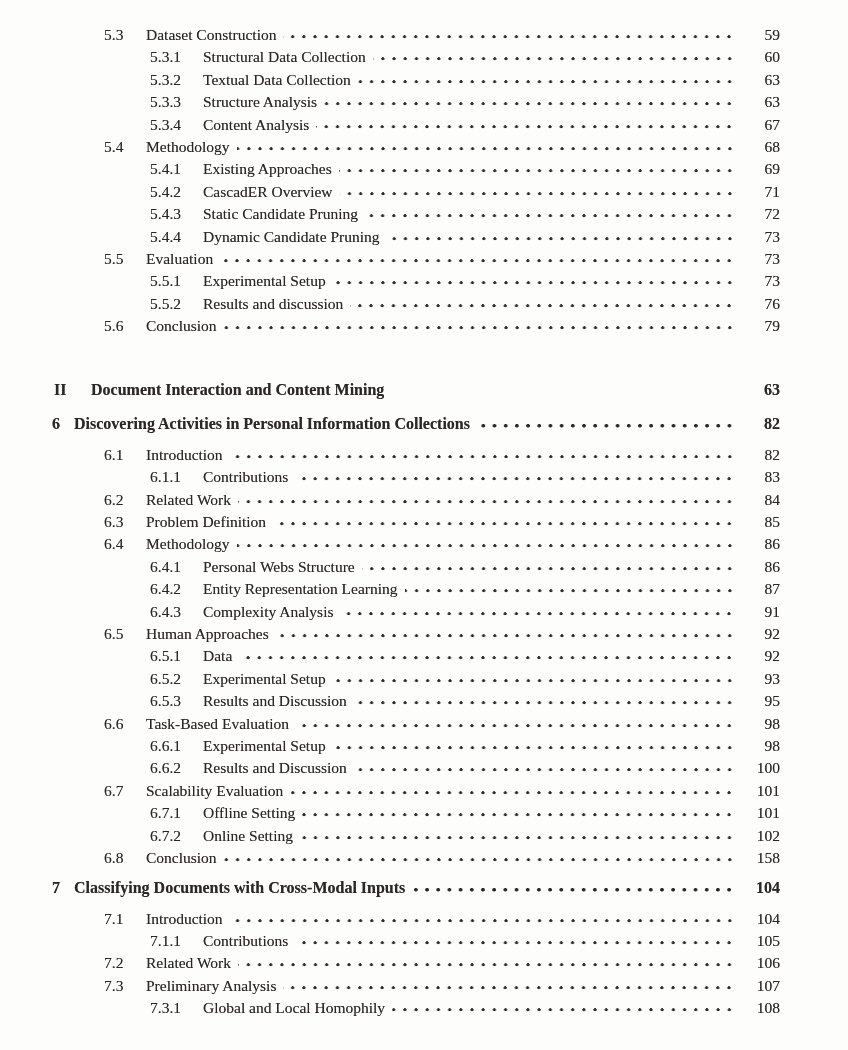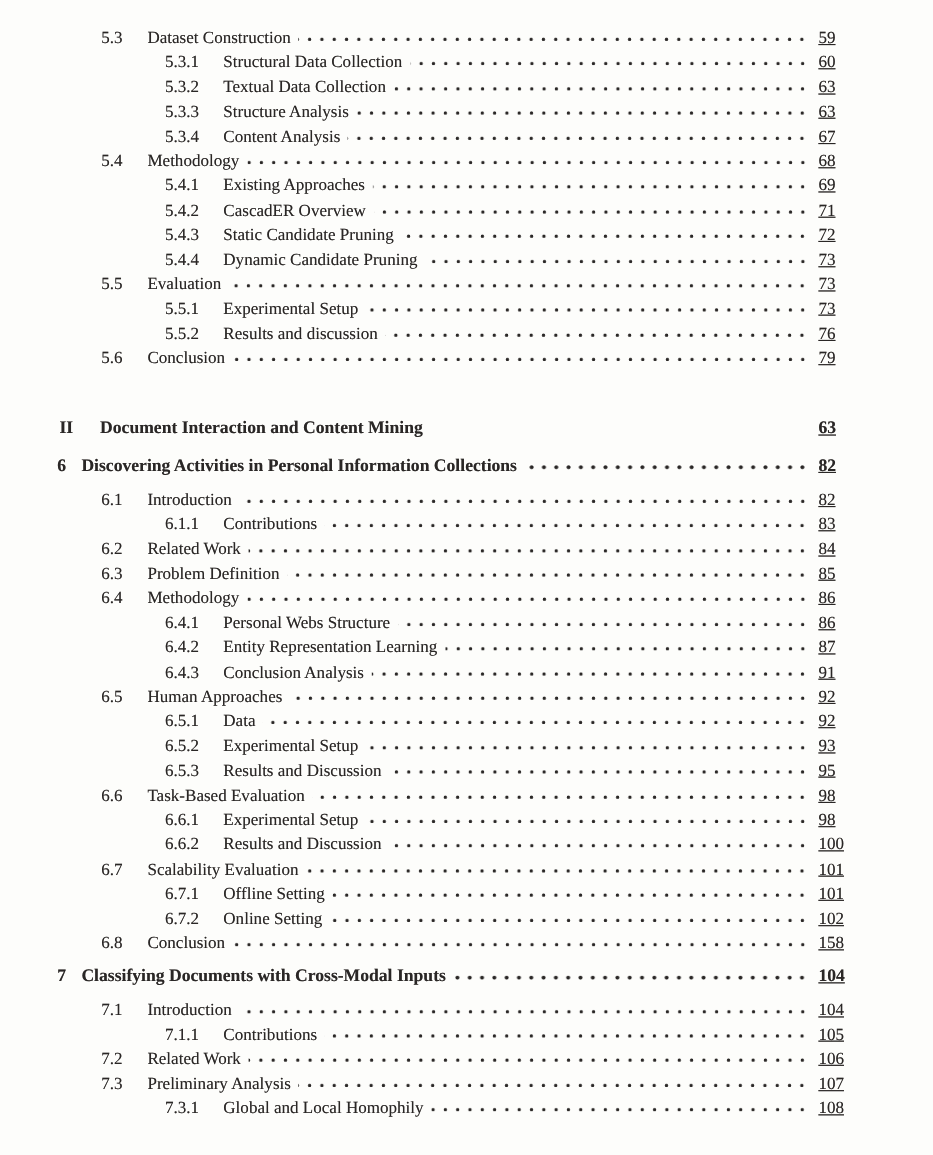--- a/index.html
+++ b/index.html
@@ -29,23 +29,23 @@
   .row .title{flex:0 0 auto;}
   .row .dots{
     flex:1 1 auto;
     height:5px;
     margin:0 9px 0 7px;
     background-image:radial-gradient(circle at 50% 55%, var(--ink) 1.25px, transparent 1.85px);
     background-size:11.2px 5px;
     background-repeat:repeat-x;
     background-position:right bottom 1px;
   }
-  .row .page-num{flex:0 0 36px;text-align:left;text-decoration:underline;}
-
-  .section{margin-left:46px;}
+  .row .page-num{flex:0 0 36px;text-align:right;}
+
+  .section{margin-left:58px;}
   .section .num{width:42px;}
 
   .subsection{margin-left:104px;}
   .subsection .num{width:53px;}
 
   .chapter{
     font-weight:bold;
     font-size:16px;
     margin:8px 0 8px 6px;
   }
@@ -202,21 +202,21 @@
     <span class="page-num">86</span>
   </div>
       <div class="row subsection">
     <span class="num">6.4.2</span>
     <span class="title">Entity Representation Learning</span>
     <span class="dots"></span>
     <span class="page-num">87</span>
   </div>
       <div class="row subsection">
     <span class="num">6.4.3</span>
-    <span class="title">Conclusion Analysis</span>
+    <span class="title">Complexity Analysis</span>
     <span class="dots"></span>
     <span class="page-num">91</span>
   </div>
       <div class="row section">
     <span class="num">6.5</span>
     <span class="title">Human Approaches</span>
     <span class="dots"></span>
     <span class="page-num">92</span>
   </div>
       <div class="row subsection">

